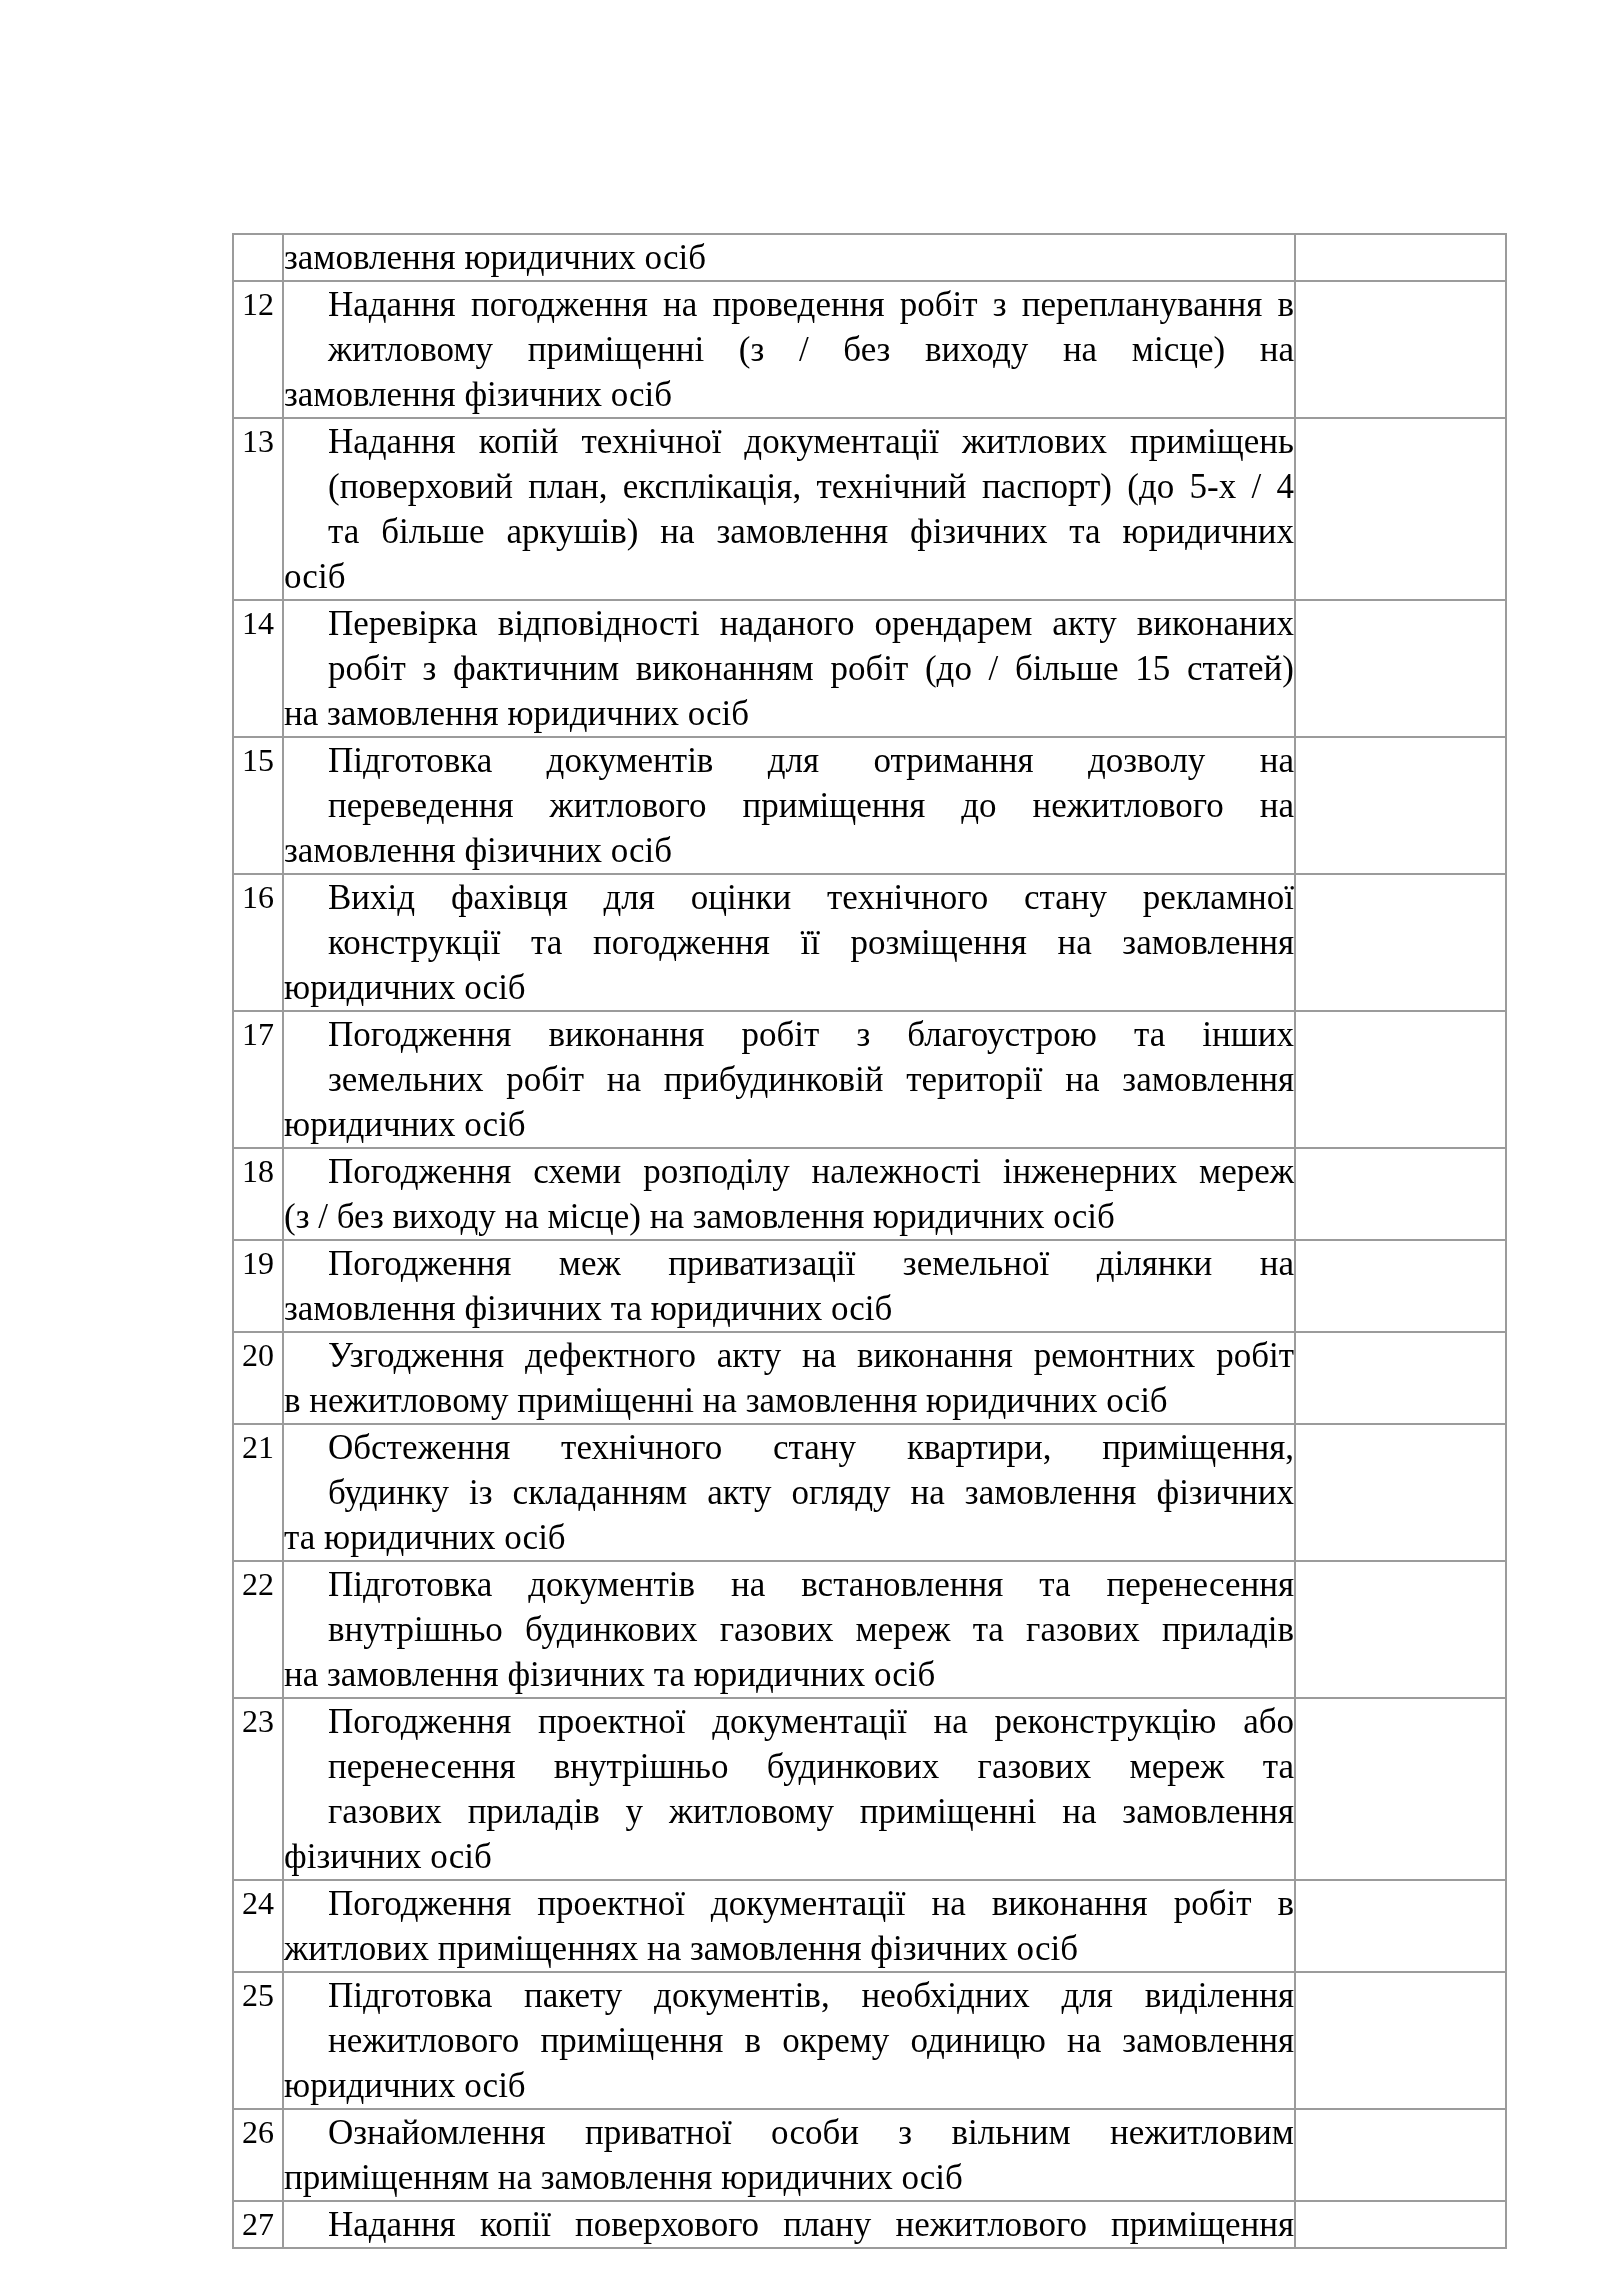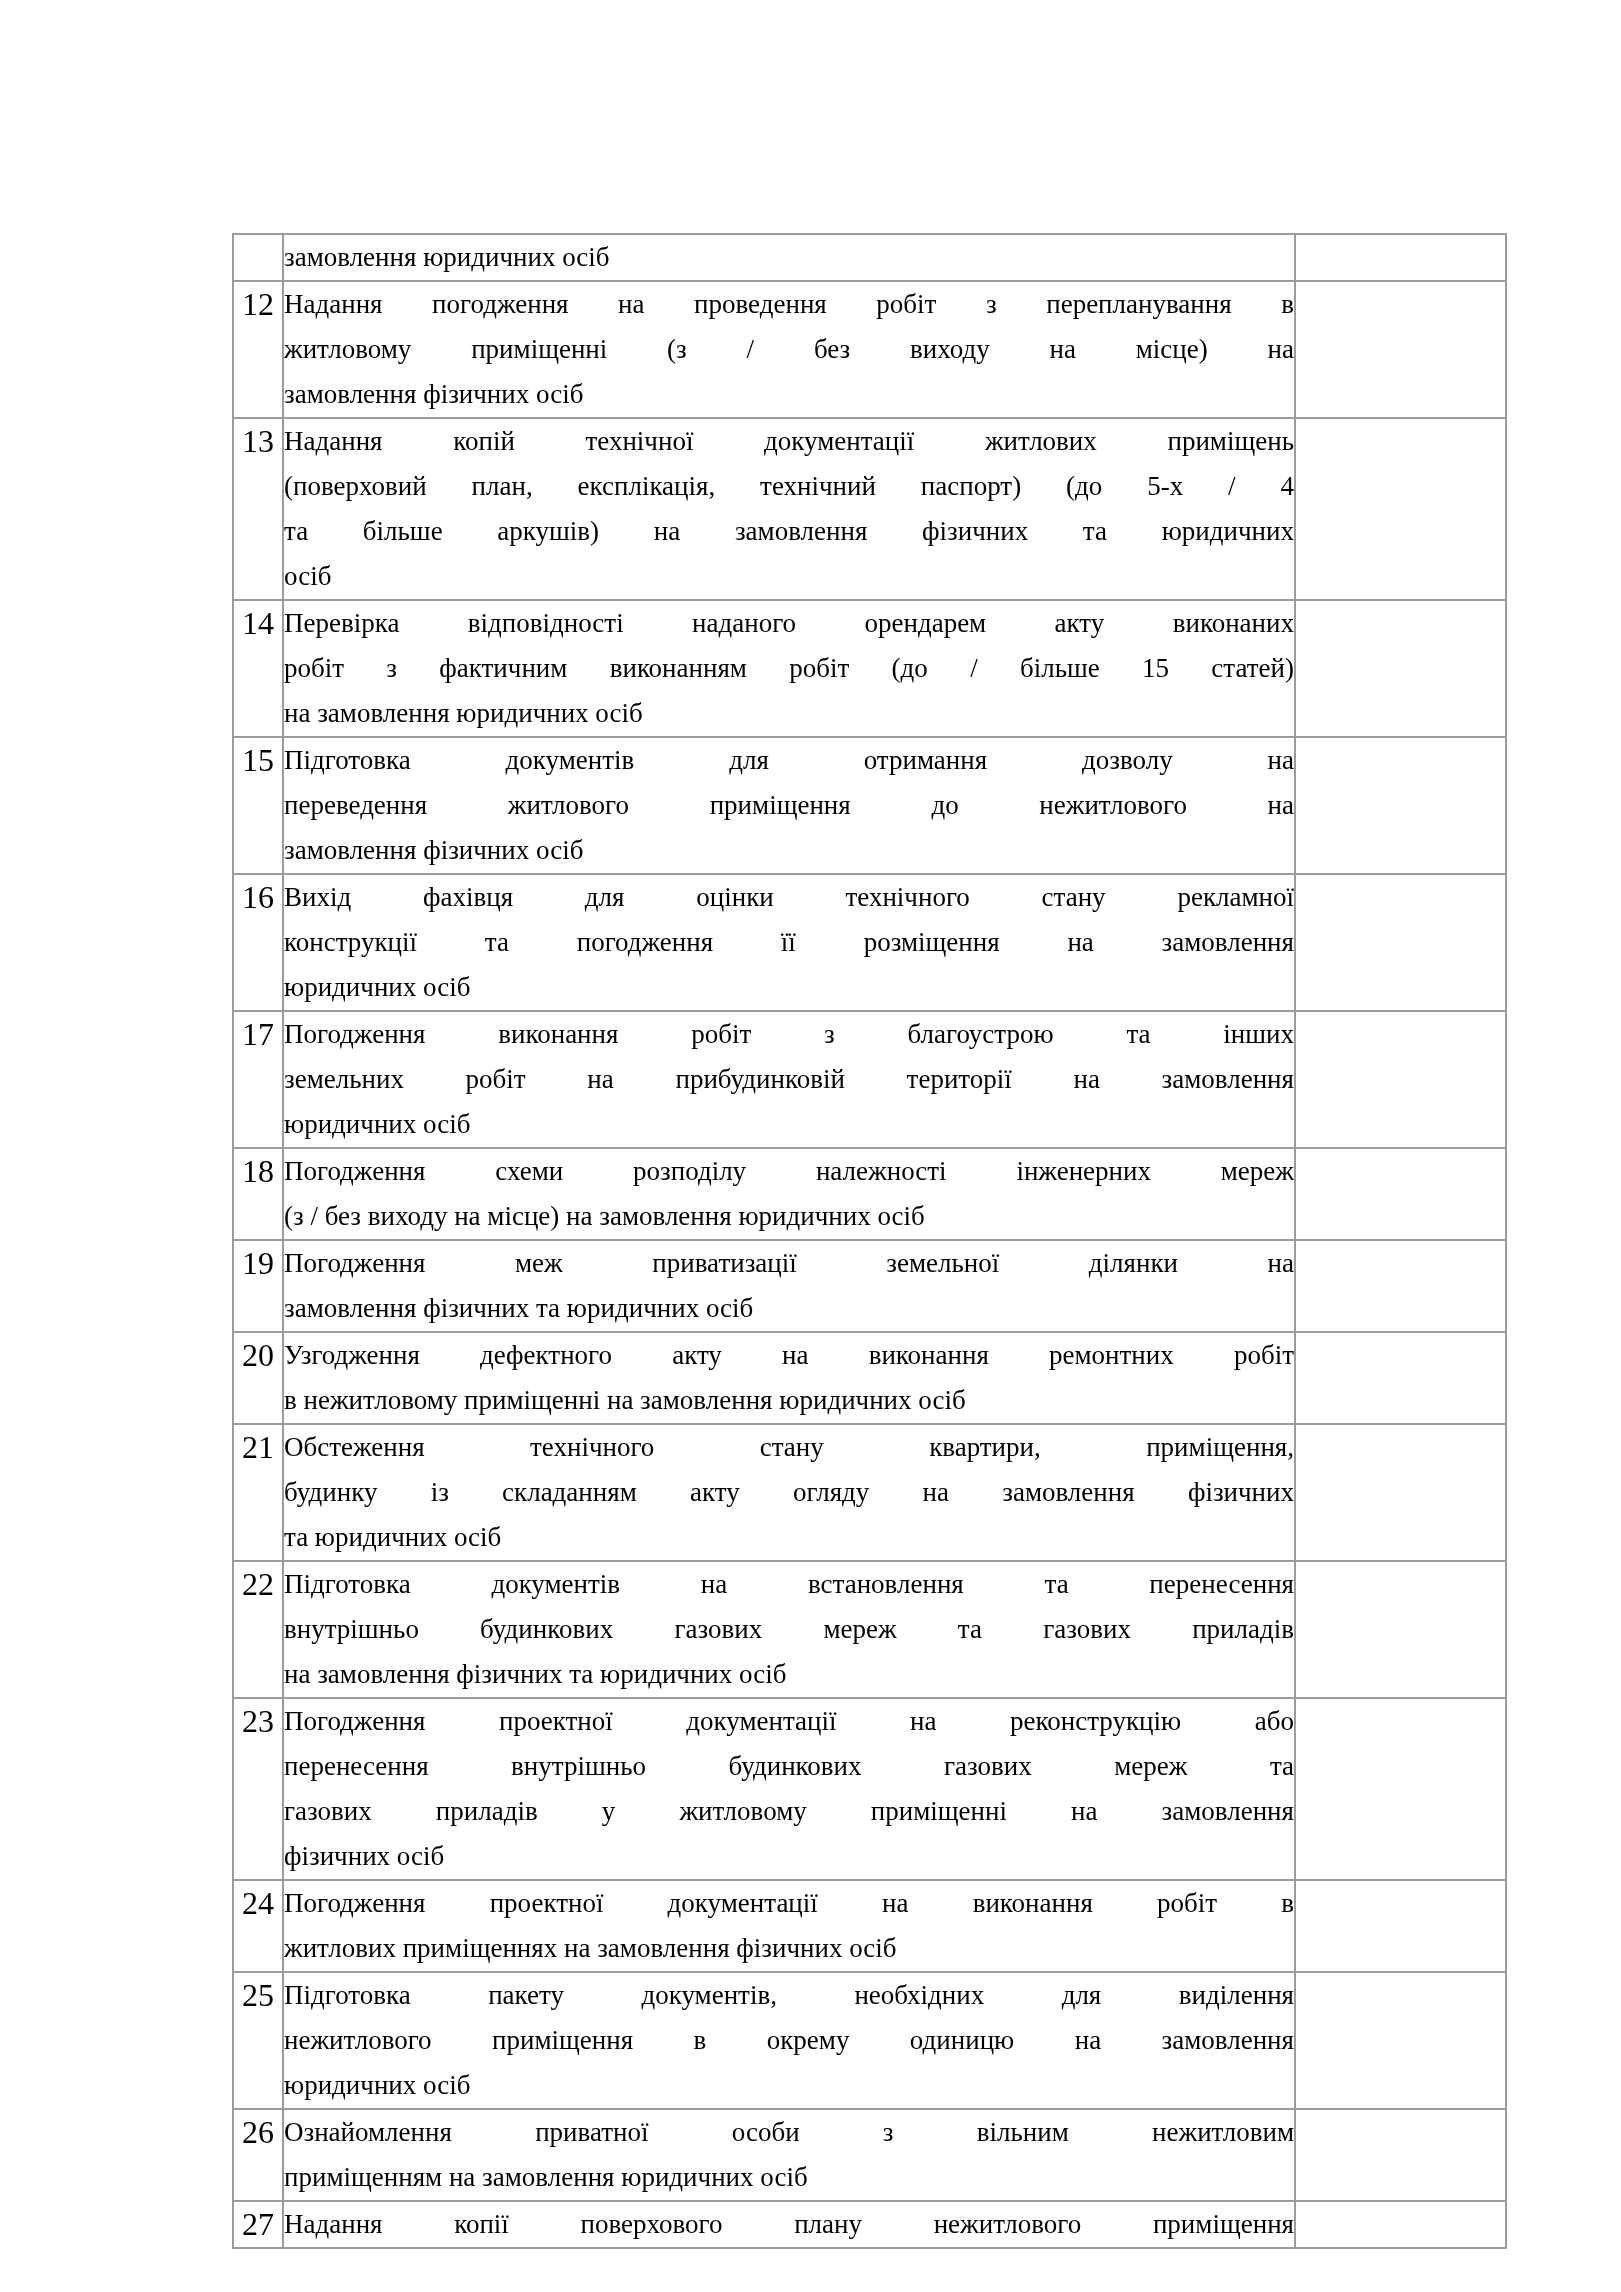--- a/index.html
+++ b/index.html
@@ -31,30 +31,31 @@
     vertical-align: top;
     padding: 0;
   }
   td.num {
     text-align: center;
     font-size: 32px;
     line-height: 45px;
   }
   td.desc {
     padding: 0 2.9px 1px 3.9px;
-    font-size: 27px;
+    font-size: 35px;
     line-height: 45px;
   }
   td.blank {
     background: #ffffff;
   }
   .line { white-space: normal; }
   .line.j {
     text-align: justify;
     text-align-last: justify;
+    padding-left: 44px;
     -moz-text-align-last: justify;
   }
   .line.l {
     text-align: left;
   }
 </style>
 </head>
 <body>
 
 <div class="table-wrap">

